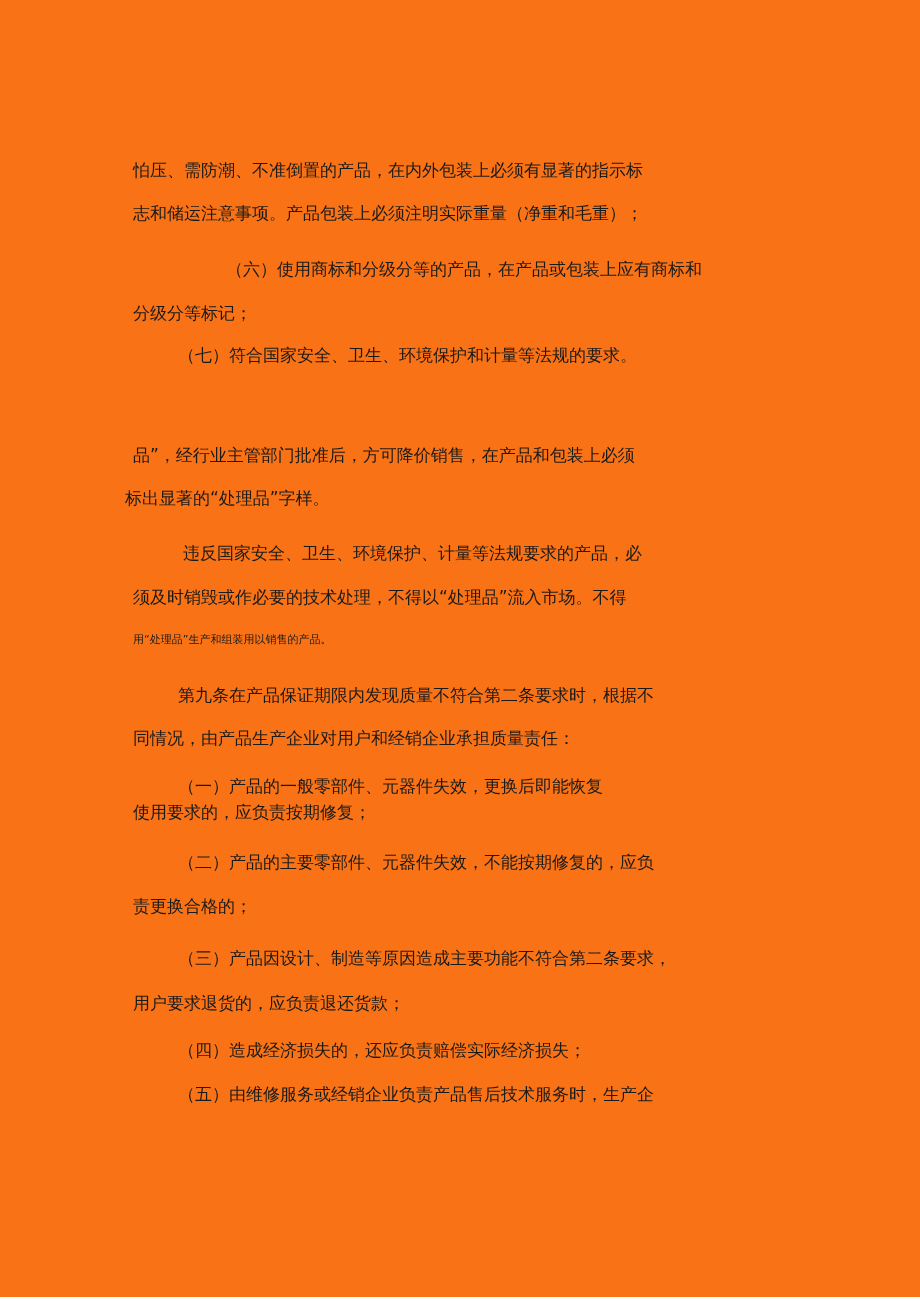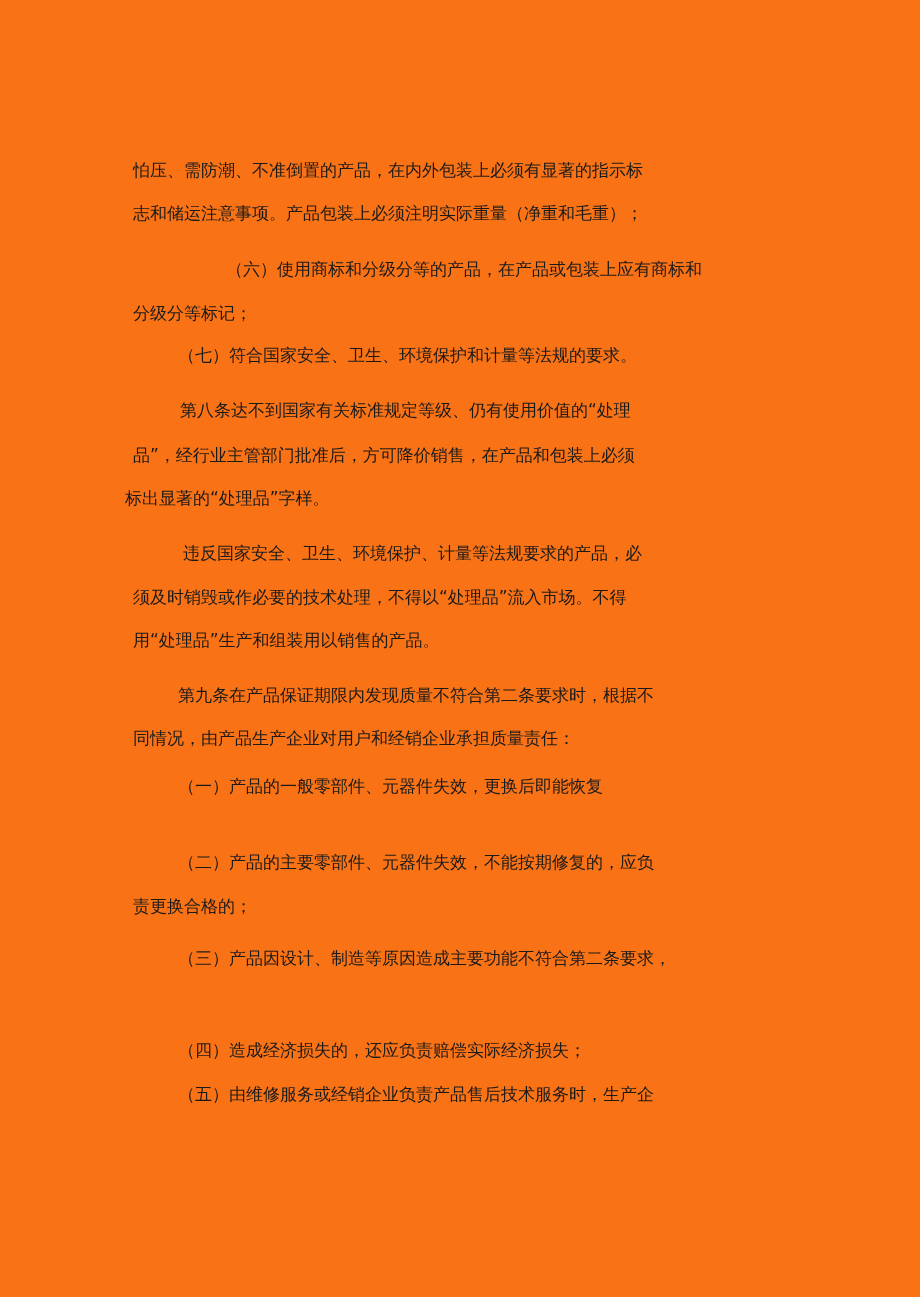--- a/index.html
+++ b/index.html
@@ -36,27 +36,28 @@
   </style>
 </head>
 <body>
 
 <div class="page">
   <div class="line" style="left: 133px; top: 157px; font-size: 17px; width: 684px; letter-spacing: 0px; text-align: left; text-align-last: left;">怕压、需防潮、不准倒置的产品，在内外包装上必须有显著的指示标</div>
   <div class="line" style="left: 133px; top: 200px; font-size: 17px; width: 684px; letter-spacing: 0px; text-align: left; text-align-last: left;">志和储运注意事项。产品包装上必须注明实际重量（净重和毛重）；</div>
   <div class="line" style="left: 178px; top: 256px; font-size: 17px; width: 640px; letter-spacing: 0px; text-align: left; text-align-last: left; margin-left: 48px;">（六）使用商标和分级分等的产品，在产品或包装上应有商标和</div>
   <div class="line" style="left: 133px; top: 300px; font-size: 17px; width: 166px; letter-spacing: 0px; text-align: left; text-align-last: left;">分级分等标记；</div>
   <div class="line" style="left: 178px; top: 342px; font-size: 17px; width: 620px; letter-spacing: 0px; text-align: left; text-align-last: left;">（七）符合国家安全、卫生、环境保护和计量等法规的要求。</div>
-  <div class="line" style="left: 180px; top: 397px; font-size: 17px; width: 638px; letter-spacing: 0px; text-align: left; text-align-last: left;">第八条达不到国家有关标准规定等级、仍有使用价值的“处理</div>
   <div class="line" style="left: 133px; top: 442px; font-size: 17px; width: 685px; letter-spacing: 0px; text-align: left; text-align-last: left;">品”，经行业主管部门批准后，方可降价销售，在产品和包装上必须</div>
   <div class="line" style="left: 125px; top: 485px; font-size: 17px; width: 284px; letter-spacing: 0px; text-align: left; text-align-last: left;">标出显著的“处理品”字样。</div>
   <div class="line" style="left: 183px; top: 540px; font-size: 17px; width: 635px; letter-spacing: 0px; text-align: left; text-align-last: left;">违反国家安全、卫生、环境保护、计量等法规要求的产品，必</div>
   <div class="line" style="left: 133px; top: 584px; font-size: 17px; width: 685px; letter-spacing: 0px; text-align: left; text-align-last: left;">须及时销毁或作必要的技术处理，不得以“处理品”流入市场。不得</div>
-  <div class="line" style="left: 133px; top: 627px; font-size: 17px; width: 430px; letter-spacing: 0px; text-align: left; text-align-last: left;">用“处理品”生产和组装用以销售的产品。</div>
+  <div class="line" style="left: 133px; top: 627px; font-size: 11px; width: 430px; letter-spacing: 0px; text-align: left; text-align-last: left;">用“处理品”生产和组装用以销售的产品。</div>
   <div class="line" style="left: 178px; top: 682px; font-size: 17px; width: 640px; letter-spacing: 0px; text-align: left; text-align-last: left;">第九条在产品保证期限内发现质量不符合第二条要求时，根据不</div>
   <div class="line" style="left: 133px; top: 725px; font-size: 17px; width: 580px; letter-spacing: 0px; text-align: left; text-align-last: left;">同情况，由产品生产企业对用户和经销企业承担质量责任：</div>
   <div class="line" style="left: 178px; top: 773px; font-size: 17px; width: 582px; letter-spacing: 0px; text-align: center; text-align-last: left;">（一）产品的一般零部件、元器件失效，更换后即能恢复</div>
+  <div class="line" style="left: 133px; top: 799px; font-size: 17px; width: 318px; letter-spacing: 0px; text-align: left; text-align-last: left;">使用要求的，应负责按期修复；</div>
   <div class="line" style="left: 178px; top: 849px; font-size: 17px; width: 640px; letter-spacing: 0px; text-align: left; text-align-last: left;">（二）产品的主要零部件、元器件失效，不能按期修复的，应负</div>
   <div class="line" style="left: 133px; top: 893px; font-size: 17px; width: 166px; letter-spacing: 0px; text-align: left; text-align-last: left;">责更换合格的；</div>
   <div class="line" style="left: 178px; top: 945px; font-size: 17px; width: 642px; letter-spacing: 0px; text-align: left; text-align-last: left;">（三）产品因设计、制造等原因造成主要功能不符合第二条要求，</div>
+  <div class="line" style="left: 133px; top: 990px; font-size: 17px; width: 360px; letter-spacing: 0px; text-align: left; text-align-last: left;">用户要求退货的，应负责退还货款；</div>
   <div class="line" style="left: 178px; top: 1037px; font-size: 17px; width: 560px; letter-spacing: 0px; text-align: left; text-align-last: left;">（四）造成经济损失的，还应负责赔偿实际经济损失；</div>
   <div class="line" style="left: 178px; top: 1081px; font-size: 17px; width: 640px; letter-spacing: 0px; text-align: left; text-align-last: left;">（五）由维修服务或经销企业负责产品售后技术服务时，生产企</div>
 </div>
 
 </body></html>

